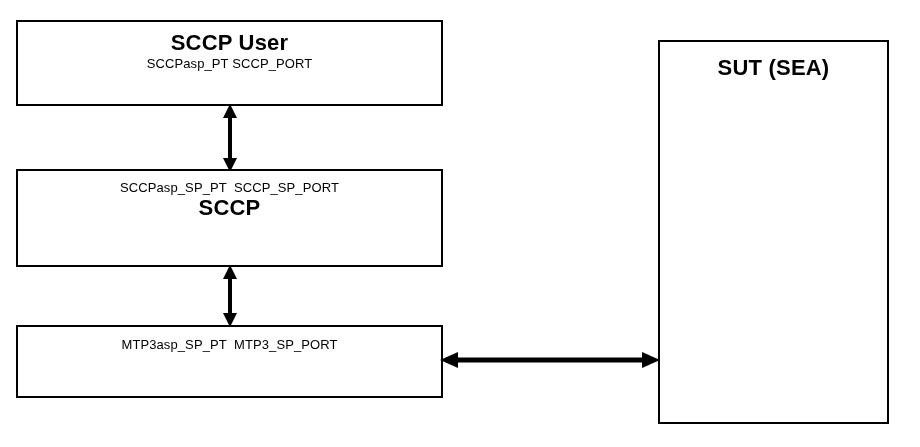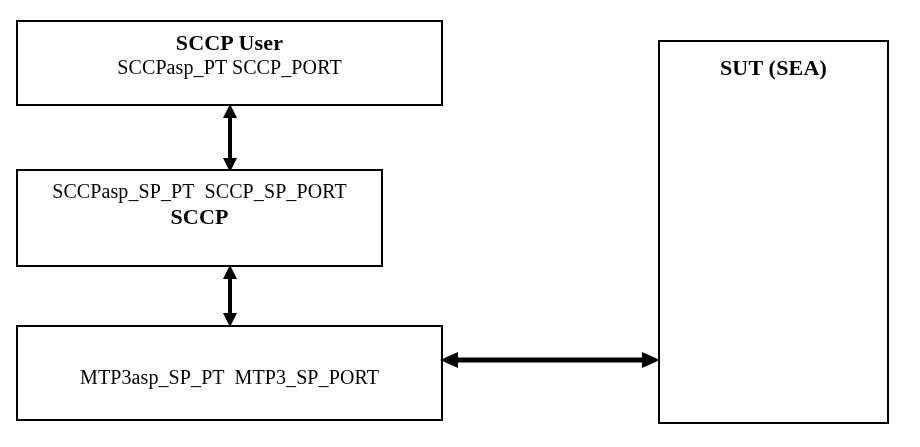--- a/index.html
+++ b/index.html
@@ -27,50 +27,49 @@
     display: flex;
     flex-direction: column;
     align-items: center;
     justify-content: center;
   }
   .line {
     text-align: center;
     white-space: pre;
     line-height: 1.18;
     color: #000000;
-    font-family: Liberation Serif, serif;
   }
   .line-title {
     font-size: 22px;
     font-weight: bold;
     letter-spacing: 0.2px;
   }
   .line-port {
-    font-size: 20px;
+    font-size: 13px;
     font-weight: normal;
     letter-spacing: 0.1px;
   }
 
   
   #box-sccp-user {
     left: 16px;  top: 20px;
     width: 427px; height: 86px;
     justify-content: flex-start;
     padding-top: 8px;
   }
   #box-sccp {
     left: 16px;  top: 169px;
-    width: 367px; height: 98px;
+    width: 427px; height: 98px;
     justify-content: flex-start;
     padding-top: 9px;
   }
   #box-system {
     left: 16px;  top: 325px;
-    width: 427px; height: 96px;
-    justify-content: center;
+    width: 427px; height: 73px;
+    justify-content: flex-start;
     padding-top: 10px;
   }
   #box-sut {
     left: 658px; top: 40px;
     width: 231px; height: 384px;
     justify-content: flex-start;
     padding-top: 13px;
   }
 
   

